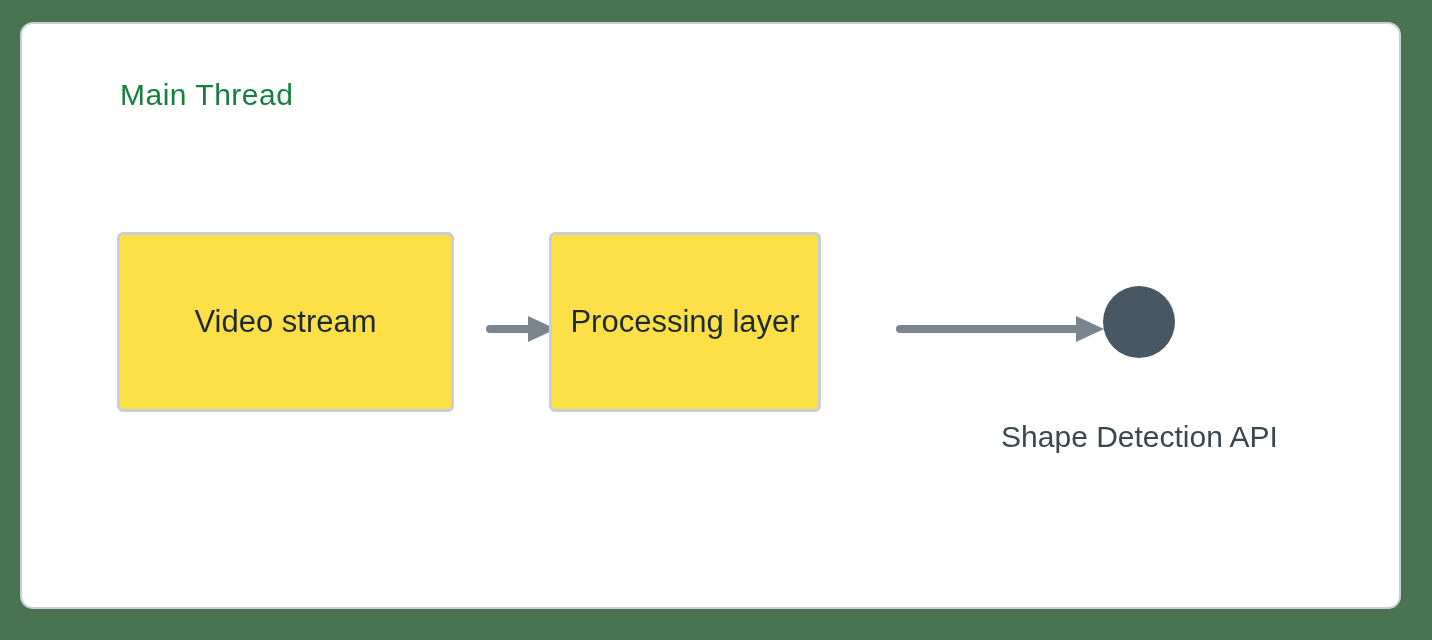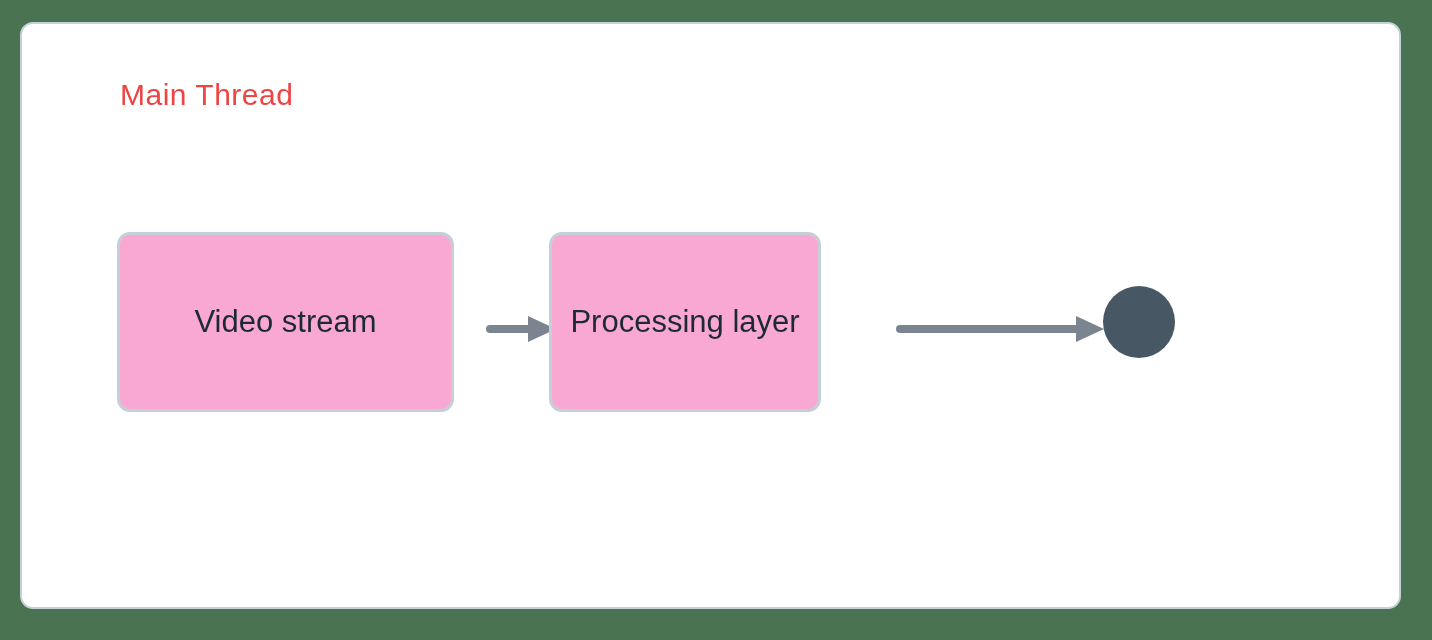--- a/index.html
+++ b/index.html
@@ -24,30 +24,30 @@
     border: 2px solid #c6d0d9;
     border-radius: 13px;
     box-sizing: border-box;
   }
   .lane-label {
     position: absolute;
     left: 98px;
     top: 54px;
     font-size: 30px;
     letter-spacing: 0.5px;
-    color: #ef4444;
+    color: #15803d;
     white-space: nowrap;
   }
   .node-box {
     position: absolute;
     top: 208px;
     height: 180px;
-    background: #f9a8d4;
+    background: #fde047;
     border: 3px solid #c4cfd8;
-    border-radius: 13px;
+    border-radius: 6px;
     box-sizing: border-box;
     display: flex;
     align-items: center;
     justify-content: center;
     font-size: 31px;
     color: #1e2a33;
     white-space: nowrap;
   }
   .node-box.video { left: 95px;  width: 337px; }
   .node-box.proc  { left: 527px; width: 272px; }
@@ -97,14 +97,15 @@
     <span>Processing layer</span>
   </div>
 
   <svg class="flow-arrow a2" width="220" height="44" viewBox="0 0 220 44">
     <line x1="6" y1="22" x2="186" y2="22" stroke="#7b858f" stroke-width="8" stroke-linecap="round"></line>
     <polygon points="182,9 210,22 182,35" fill="#7b858f"></polygon>
   </svg>
 
   <div class="end-node-circle"></div>
 
+  <div class="end-node-label">Shape Detection API</div>
 
 </div>
 
 </body></html>

